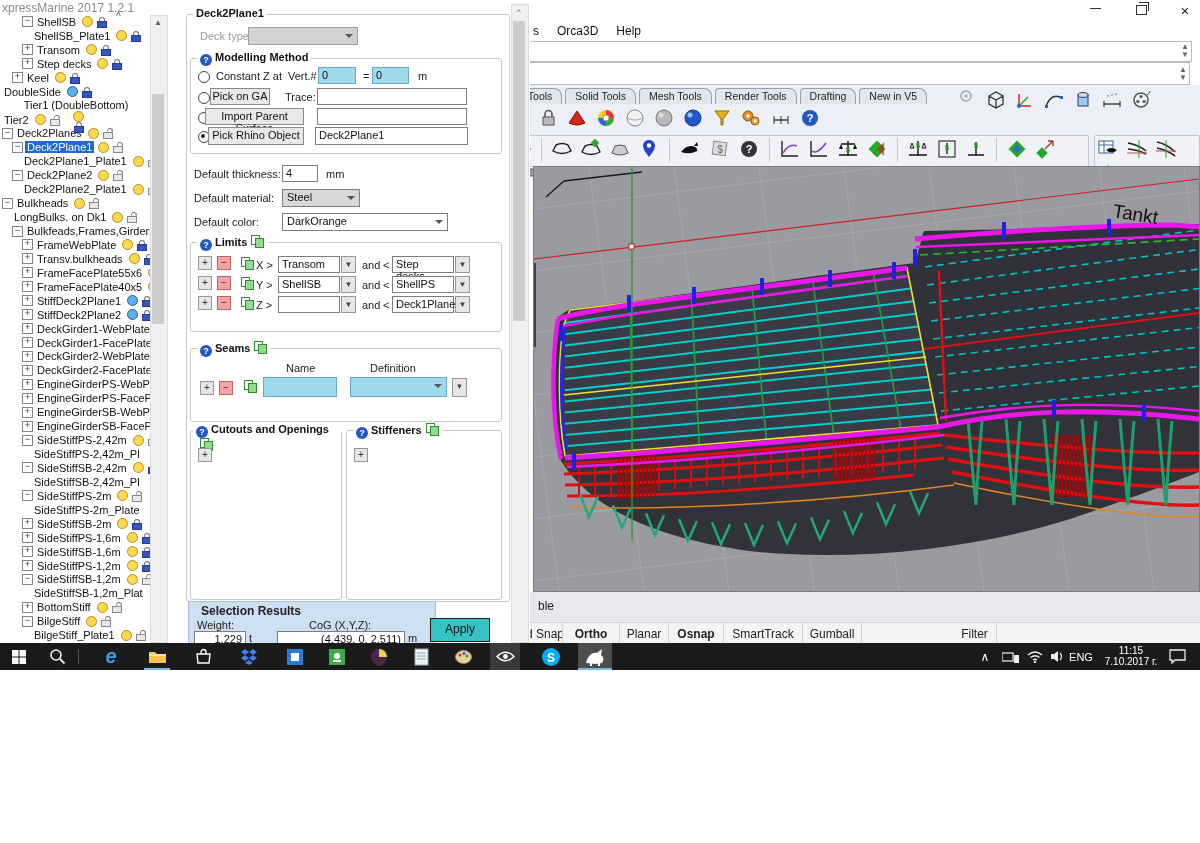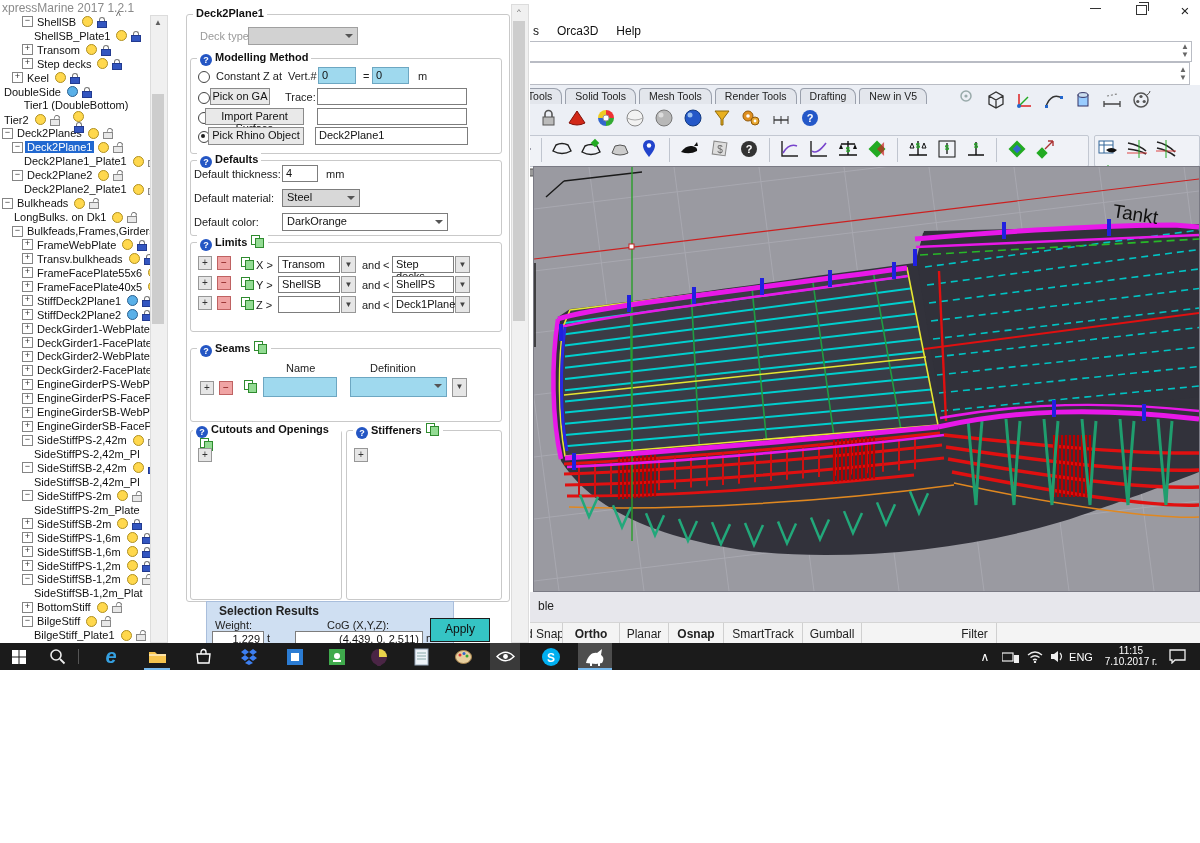--- a/index.html
+++ b/index.html
@@ -771,23 +771,20 @@
       <div class="dinput" style="left:139px;top:88px;width:150px;height:17px;"></div>
 
       <span class="radio" style="left:20px;top:112px;"></span>
       <div class="dbtn" style="left:27px;top:108px;width:99px;height:17px;">Import Parent Surface</div>
       <div class="dinput" style="left:139px;top:108px;width:150px;height:17px;"></div>
 
       <span class="radio on" style="left:20px;top:131px;"></span>
       <div class="dbtn" style="left:30px;top:127px;width:96px;height:18px;">Pick Rhino Object</div>
       <div class="dinput" style="left:137px;top:127px;width:153px;height:18px;">Deck2Plane1</div>
 
-      <div class="gbox" style="left:12px;top:160px;width:310px;height:74px;">
-        <span class="glabel"><span class="ginfo">?</span><span>Defaults</span></span>
-      </div>
       <div class="dlabel" style="left:16px;top:168px;">Default thickness:</div>
       <div class="dinput" style="left:104px;top:165px;width:36px;height:17px;">4</div>
       <div class="dlabel" style="left:148px;top:168px;">mm</div>
       <div class="dlabel" style="left:16px;top:192px;">Default material:</div>
       <div class="dcombo" style="left:104px;top:189px;width:78px;height:18px;background:#d8d8d8;">Steel</div>
       <div class="dlabel" style="left:16px;top:216px;">Default color:</div>
       <div class="dcombo" style="left:104px;top:213px;width:166px;height:18px;">DarkOrange</div>
 
       <div class="gbox" style="left:12px;top:242px;width:310px;height:88px;">
         <span class="glabel"><span class="ginfo">?</span><span>Limits</span><span class="copyic"></span></span>
@@ -839,21 +836,21 @@
 
       <div class="gbox" style="left:12px;top:430px;width:150px;height:168px;">
         <span class="glabel" style="left:2px;"><span class="ginfo">?</span><span>Cutouts and Openings</span><span class="copyic"></span></span>
       </div>
       <span class="sqbtn" style="left:20px;top:448px;">+</span>
       <div class="gbox" style="left:168px;top:430px;width:154px;height:168px;">
         <span class="glabel"><span class="ginfo">?</span><span>Stiffeners</span><span class="copyic"></span></span>
       </div>
       <span class="sqbtn" style="left:176px;top:448px;">+</span>
 
-      <div class="selres" style="left:28px;top:601px;width:246px;height:42px;">
+      <div class="selres" style="left:10px;top:601px;width:246px;height:42px;">
         <div class="dlabel" style="left:12px;top:2px;font-weight:bold;font-size:12px;">Selection Results</div>
         <div class="dlabel" style="left:8px;top:17px;">Weight:</div>
         <div class="dlabel" style="left:120px;top:17px;">CoG (X,Y,Z):</div>
         <div class="dinput" style="left:5px;top:29px;width:52px;height:14px;text-align:right;">1.229</div>
         <div class="dlabel" style="left:60px;top:30px;">t</div>
         <div class="dinput" style="left:88px;top:29px;width:128px;height:14px;text-align:right;">(4.439, 0, 2.511)</div>
         <div class="dlabel" style="left:219px;top:30px;">m</div>
       </div>
       <div class="applybtn" style="left:252px;top:618px;width:60px;height:24px;">Apply</div>
     </div>

